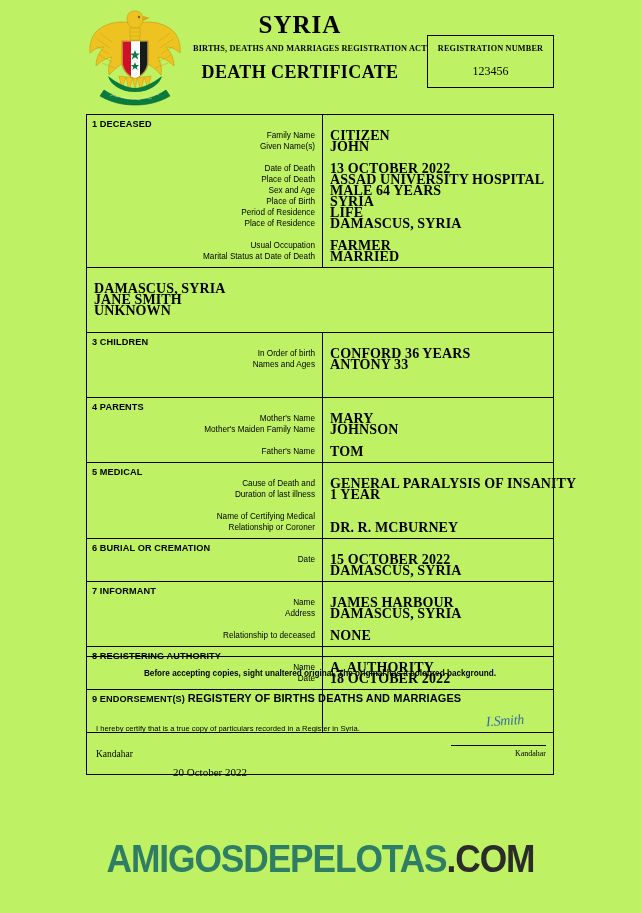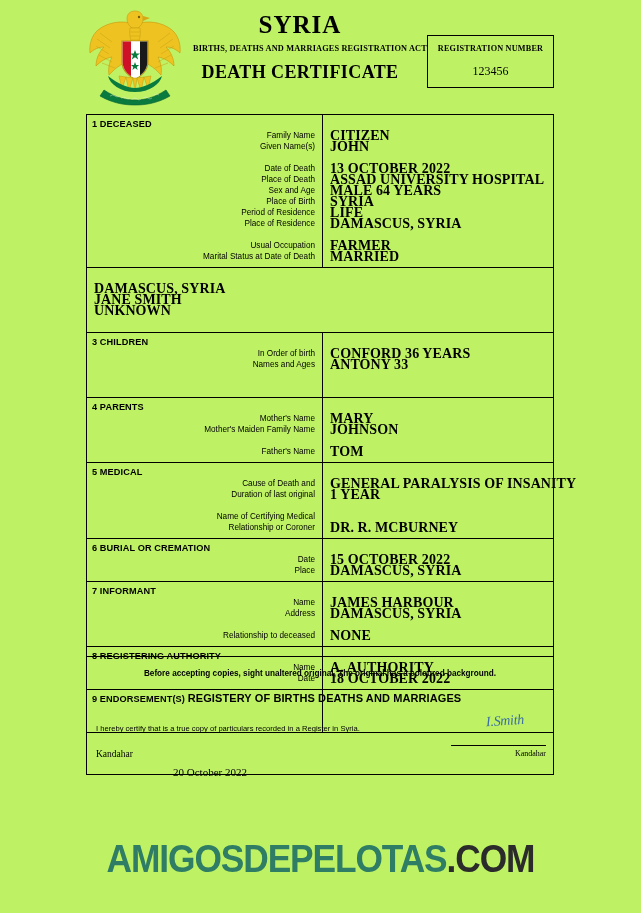--- a/index.html
+++ b/index.html
@@ -403,21 +403,21 @@
         </div>
       </div>
     </div>
 
     <div class="sec">
       <div class="sec-inner">
         <div class="lbl-col">
           <div class="sec-head">5 MEDICAL</div>
           <div class="rows">
             <span class="lbl">Cause of Death and</span>
-            <span class="lbl">Duration of last original</span>
+            <span class="lbl">Duration of last illness</span>
             <span class="blankrow"></span>
             <span class="lbl">Name of Certifying Medical</span>
             <span class="lbl">Relationship or Coroner</span>
           </div>
         </div>
         <div class="val-col">
           <div class="sec-head" style="visibility:hidden">&nbsp;</div>
           <div class="rows">
             <span class="val">GENERAL PARALYSIS OF INSANITY</span>
             <span class="val">1 YEAR</span>
@@ -428,21 +428,20 @@
         </div>
       </div>
     </div>
 
     <div class="sec">
       <div class="sec-inner">
         <div class="lbl-col">
           <div class="sec-head">6 BURIAL OR CREMATION</div>
           <div class="rows">
             <span class="lbl">Date</span>
-            <span class="lbl">Place</span>
           </div>
         </div>
         <div class="val-col">
           <div class="sec-head" style="visibility:hidden">&nbsp;</div>
           <div class="rows">
             <span class="val">15 OCTOBER 2022</span>
             <span class="val">DAMASCUS, SYRIA</span>
           </div>
         </div>
       </div>

